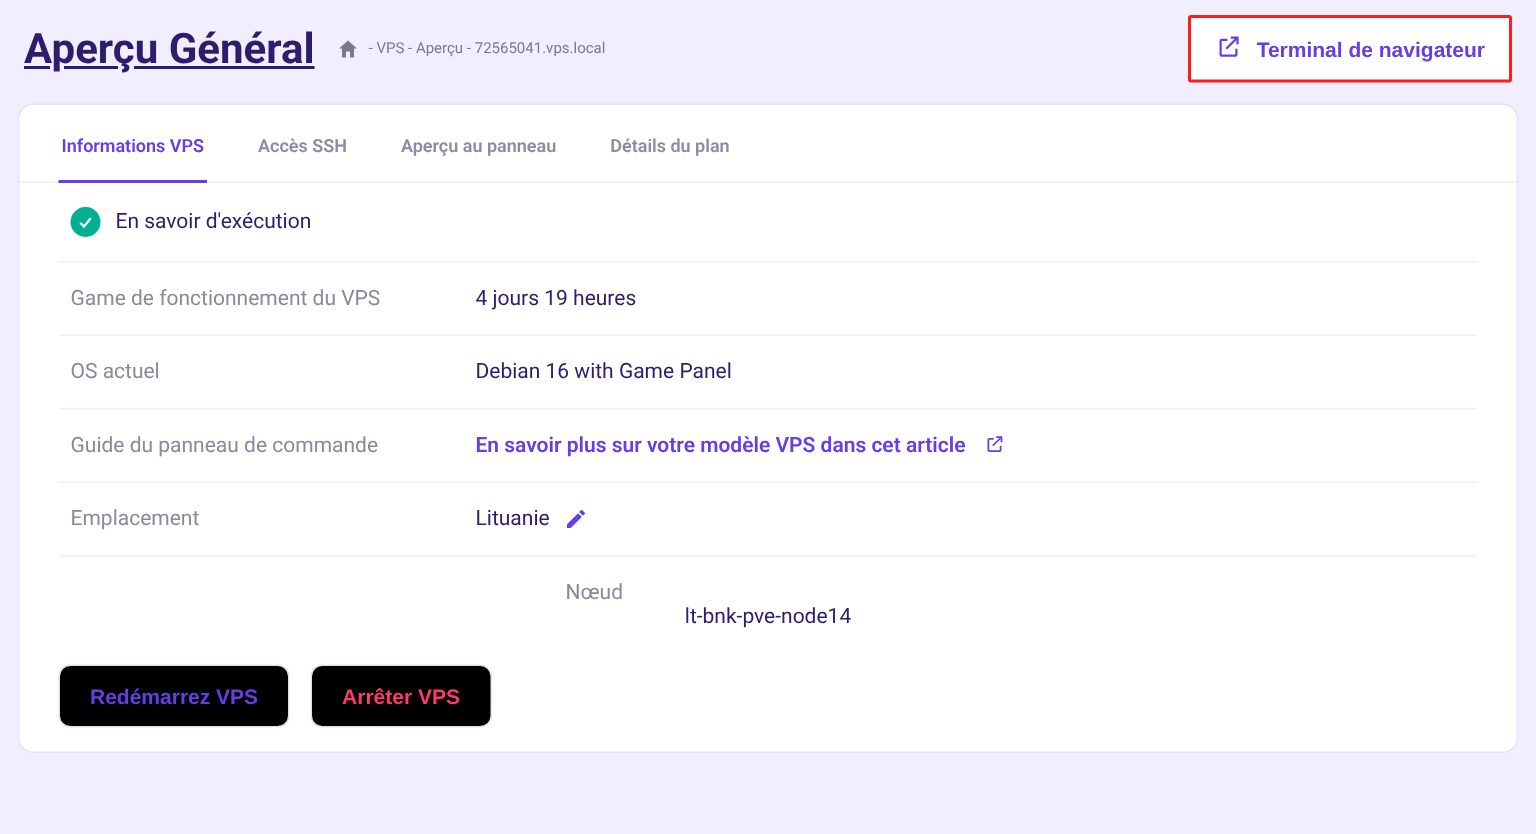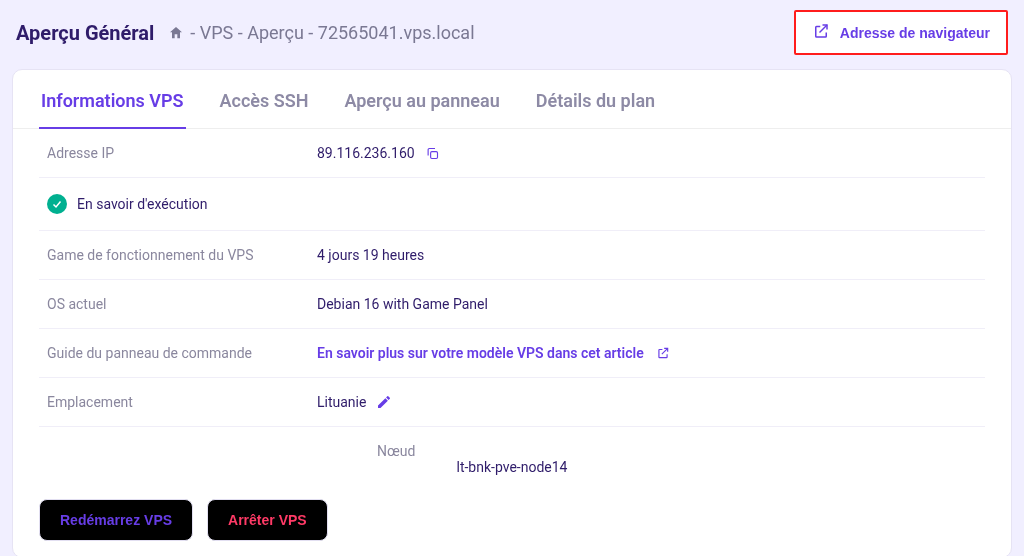--- a/index.html
+++ b/index.html
@@ -19,30 +19,31 @@
     align-items: center;
     justify-content: space-between;
     padding: 6px 4px 14px 4px;
   }
   .header-left {
     display: flex;
     align-items: center;
     gap: 14px;
   }
   .page-title {
-    font-size: 20px;
+    font-size: 28px;
     font-weight: 700;
     color: #2f1c6a;
+    text-decoration: underline;
   }
   .breadcrumb {
     display: flex;
     align-items: center;
     gap: 6px;
     color: #7a7893;
-    font-size: 18px;
+    font-size: 10px;
   }
   .home-icon svg { width: 16px; height: 16px; fill: #7a7893; display:block; }
   .terminal-btn {
     display: flex;
     align-items: center;
     gap: 10px;
     color: #673de6;
     font-weight: 600;
     font-size: 14px;
     padding: 10px 16px;
@@ -59,21 +60,21 @@
     padding: 0 0 16px 0;
   }
   .tabs {
     display: flex;
     gap: 32px;
     padding: 0 26px;
     border-bottom: 1px solid #eee;
   }
   .tab {
     padding: 20px 2px 16px 2px;
-    font-size: 18px;
+    font-size: 12px;
     font-weight: 600;
     color: #8d8aa5;
     cursor: pointer;
     border-bottom: 2px solid transparent;
     margin-bottom: -1px;
   }
   .tab.active {
     color: #673de6;
     border-bottom-color: #673de6;
   }
@@ -138,46 +139,34 @@
       </div>
     </div>
     <button class="terminal-btn">
       <span>
         <svg viewBox="0 0 24 24">
             <path d="M14 4h6v6"></path>
             <path d="M20 4L10 14"></path>
             <path d="M19 14v5a1 1 0 0 1-1 1H6a1 1 0 0 1-1-1V7a1 1 0 0 1 1-1h5"></path>
           </svg>
       </span>
-      <span>Adresse de navigateur</span>
+      <span>Terminal de navigateur</span>
     </button>
   </div>
 
   <div class="card">
     <div class="tabs">
       <div class="tab active">Informations VPS</div>
       <div class="tab">Accès SSH</div>
       <div class="tab">Aperçu au panneau</div>
       <div class="tab">Détails du plan</div>
     </div>
 
     <div class="rows">
 
-      <div class="row">
-        <div class="row-label">Adresse IP</div>
-        <div class="row-value">
-          <span>89.116.236.160</span>
-          <span class="copy-icon">
-            <svg viewBox="0 0 24 24">
-                <rect x="9" y="9" width="11" height="11" rx="2"></rect>
-                <path d="M5 15V6a2 2 0 0 1 2-2h9"></path>
-              </svg>
-          </span>
-        </div>
-      </div>
 
       <div class="row">
         <div class="row-value">
           <span class="check-circle">
             <svg viewBox="0 0 24 24">
                 <polyline points="5 13 10 18 19 7"></polyline>
               </svg>
           </span>
           <span>En savoir d'exécution</span>
         </div>

